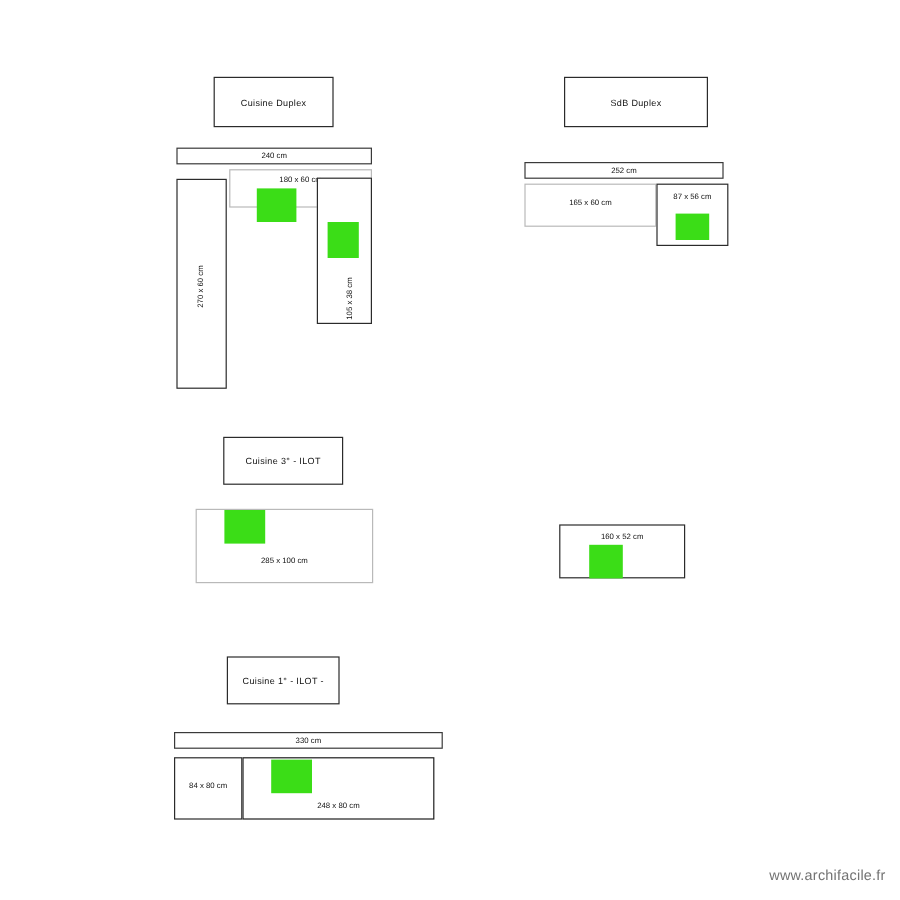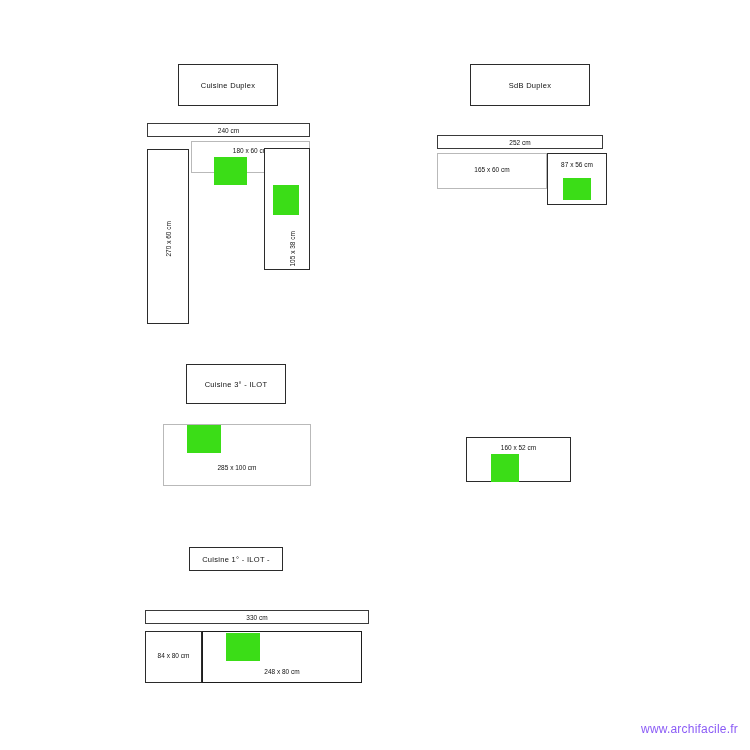--- a/index.html
+++ b/index.html
@@ -85,21 +85,21 @@
     background: #3bdd17;
     border: 0;
   }
 
   
   .watermark {
     position: absolute;
     right: 12px;
     bottom: 14px;
     font-size: 12px;
-    color: #8b5cf6;
+    color: #737373;
     letter-spacing: 0.2px;
   }
 </style>
 </head>
 <body>
 
 <div id="plan-canvas">
 
   <div class="abs caption-box" style="left:178px; top:64px; width:100px; height:42px;">
     <span>Cuisine Duplex</span>
@@ -141,21 +141,21 @@
 
   <div class="abs unit-soft" style="left:163px; top:424px; width:148px; height:62px;"></div>
   <div class="abs green" style="left:187px; top:425px; width:34px; height:28px;"></div>
   <div class="abs ulabel" style="left:163px; top:464px; width:148px;">285 x 100 cm</div>
 
 
   <div class="abs unit" style="left:466px; top:437px; width:105px; height:45px;"></div>
   <div class="abs ulabel" style="left:466px; top:444px; width:105px;">160 x 52 cm</div>
   <div class="abs green" style="left:491px; top:454px; width:28px; height:28px;"></div>
 
-  <div class="abs caption-box" style="left:189px; top:547px; width:94px; height:24px;">
+  <div class="abs caption-box" style="left:189px; top:547px; width:94px; height:40px;">
     <span>Cuisine 1° - ILOT -</span>
   </div>
 
   <div class="abs ruler" style="left:145px; top:610px; width:224px; height:14px;">
     <span>330 cm</span>
   </div>
 
   <div class="abs unit" style="left:145px; top:631px; width:57px; height:52px;"></div>
   <div class="abs ulabel" style="left:145px; top:652px; width:57px;">84 x 80 cm</div>
 

